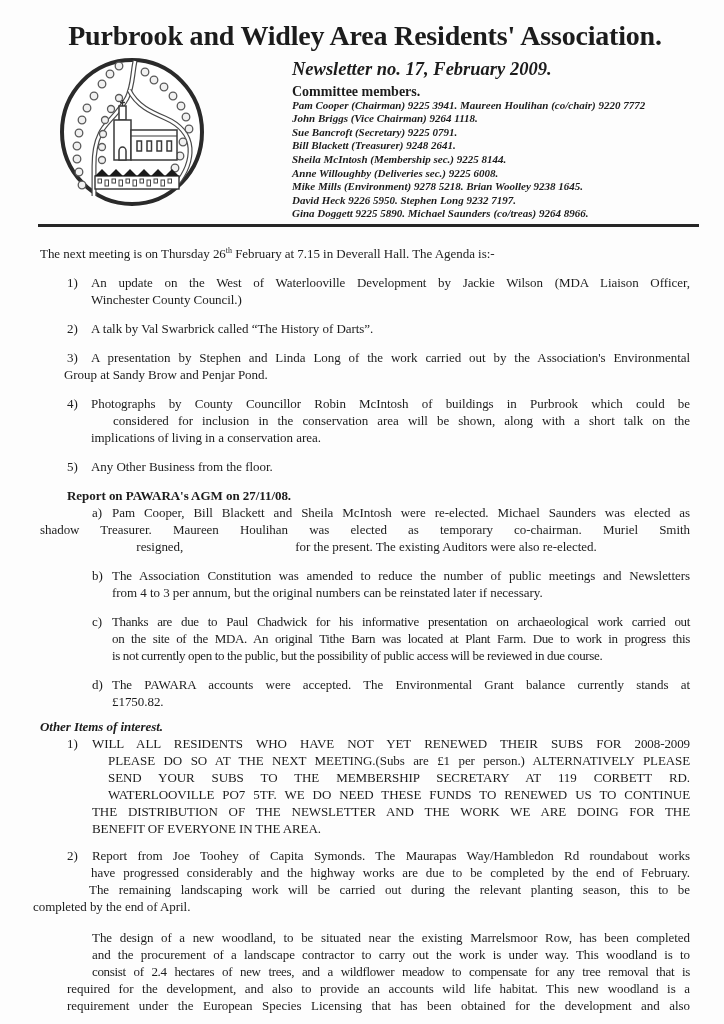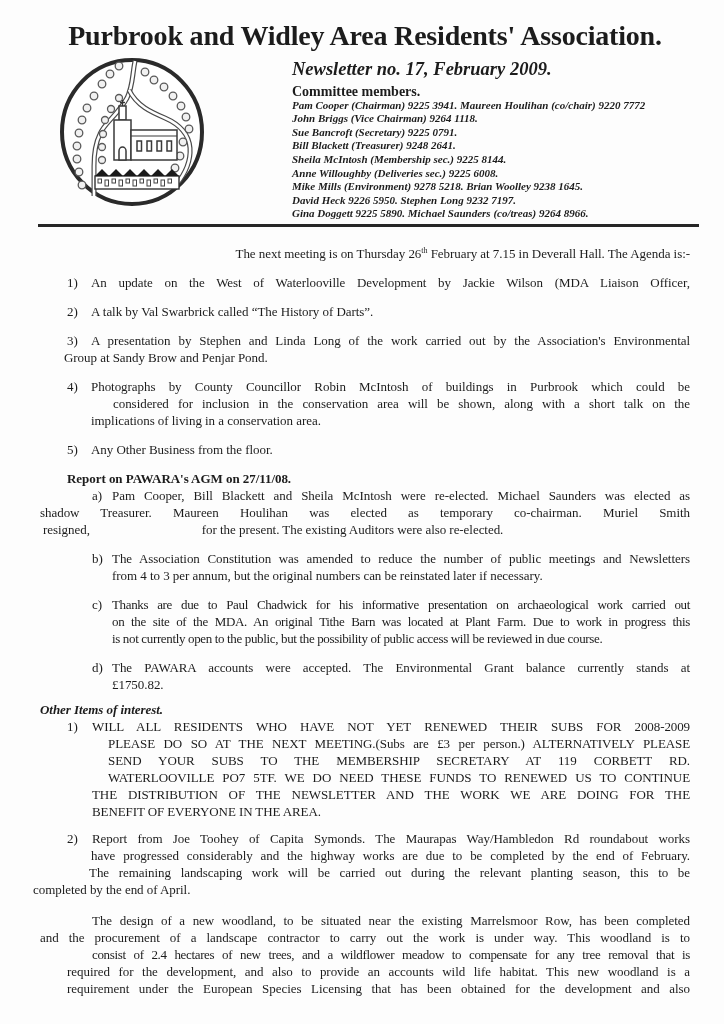--- a/index.html
+++ b/index.html
@@ -20,21 +20,21 @@
   .committee-col{margin-left:252px;padding-top:2px;}
   .newsletter-title{
     font-size:18.5px;font-weight:bold;font-style:italic;
     line-height:22px;margin-bottom:5px;white-space:nowrap;
   }
   .committee-heading{font-size:14px;font-weight:bold;line-height:13.6px;}
   .committee-line{font-size:11px;font-weight:bold;line-height:13.6px;white-space:nowrap;font-style:italic;}
   .rule{height:3px;background:#262626;margin:3px -9px 0 -2px;}
 
   .main{font-size:13px;line-height:17px;letter-spacing:-0.05px;}
-  .intro{margin:18px 0 12px 0;text-align:right;}
+  .intro{margin:18px 0 12px 0;}
   .item{position:relative;margin-bottom:12px;}
   .num{position:absolute;top:0;}
   .num-agenda{left:27px;}
   .num-letter{left:52px;}
   .ln{text-align:justify;}
   .jl{text-align:justify;text-align-last:justify;}
   .tight{letter-spacing:-0.35px;}
   .sec-heading{font-weight:bold;margin:0 0 0 27px;line-height:17px;}
   .sec-heading-left{font-weight:bold;line-height:17px;margin-bottom:0;font-style:italic;}
   .caps-item .ln{letter-spacing:-0.1px;}
@@ -141,20 +141,21 @@
 
   <div class="rule"></div>
 
   <div class="main">
 
     <div class="intro"><span>The next meeting is on Thursday 26</span><sup>th</sup><span> February at 7.15 in Deverall Hall. The Agenda is:-</span></div>
 
     <div class="item">
       <span class="num num-agenda">1)</span>
       <div class="ln jl" style="margin-left:51px">An update on the West of Waterlooville Development by Jackie Wilson (MDA Liaison Officer,</div>
+      <div class="ln" style="margin-left:51px">Winchester County Council.)</div>
     </div>
 
     <div class="item">
       <span class="num num-agenda">2)</span>
       <div class="ln" style="margin-left:51px">A talk by Val Swarbrick called “The History of Darts”.</div>
     </div>
 
     <div class="item">
       <span class="num num-agenda">3)</span>
       <div class="ln jl" style="margin-left:51px">A presentation by Stephen and Linda Long of the work carried out by the Association's Environmental</div>
@@ -172,21 +173,21 @@
       <span class="num num-agenda">5)</span>
       <div class="ln" style="margin-left:51px">Any Other Business from the floor.</div>
     </div>
 
     <div class="sec-heading">Report on PAWARA's AGM on 27/11/08.</div>
 
     <div class="item" style="margin-bottom:12px">
       <span class="num num-letter">a)</span>
       <div class="ln jl" style="margin-left:72px">Pam Cooper, Bill Blackett and Sheila McIntosh were re-elected. Michael Saunders was elected as</div>
       <div class="ln jl" style="">shadow Treasurer. Maureen Houlihan was elected as temporary co-chairman. Muriel Smith</div>
-      <div class="ln" style="margin-left:3px;text-align:left"><span>resigned,</span><span style="margin-left:112px">for the present. The existing Auditors were also re-elected.</span></div>
+      <div class="ln" style="margin-left:3px;text-align:center"><span>resigned,</span><span style="margin-left:112px">for the present. The existing Auditors were also re-elected.</span></div>
     </div>
 
     <div class="item" style="margin-bottom:12px">
       <span class="num num-letter">b)</span>
       <div class="ln jl" style="margin-left:72px">The Association Constitution was amended to reduce the number of public meetings  and Newsletters</div>
       <div class="ln" style="margin-left:72px">from 4 to 3 per annum, but the original numbers can be reinstated later if necessary.</div>
     </div>
 
     <div class="item" style="margin-bottom:12px">
       <span class="num num-letter">c)</span>
@@ -199,37 +200,37 @@
       <span class="num num-letter">d)</span>
       <div class="ln jl" style="margin-left:72px">The PAWARA accounts were accepted. The Environmental Grant balance currently stands at</div>
       <div class="ln" style="margin-left:72px">£1750.82.</div>
     </div>
 
     <div class="sec-heading-left">Other Items of interest.</div>
 
     <div class="item caps-item mb10">
       <span class="num num-agenda">1)</span>
       <div class="ln jl" style="margin-left:52px">WILL ALL RESIDENTS WHO HAVE NOT YET RENEWED THEIR SUBS FOR 2008-2009</div>
-      <div class="ln jl tight" style="margin-left:68px">PLEASE DO SO AT THE NEXT MEETING.(Subs are £3 per person.) ALTERNATIVELY PLEASE</div>
+      <div class="ln jl tight" style="margin-left:68px">PLEASE DO SO AT THE NEXT MEETING.(Subs are £1 per person.) ALTERNATIVELY PLEASE</div>
       <div class="ln jl" style="margin-left:68px">SEND YOUR SUBS TO THE MEMBERSHIP SECRETARY AT 119 CORBETT RD.</div>
       <div class="ln jl" style="margin-left:68px">WATERLOOVILLE PO7 5TF. WE DO NEED THESE FUNDS TO RENEWED US TO CONTINUE</div>
       <div class="ln jl" style="margin-left:52px">THE DISTRIBUTION OF THE NEWSLETTER AND THE WORK WE ARE DOING FOR THE</div>
       <div class="ln" style="margin-left:52px">BENEFIT OF EVERYONE IN THE AREA.</div>
     </div>
 
     <div class="item mb14">
       <span class="num num-agenda">2)</span>
       <div class="ln jl" style="margin-left:52px">Report from Joe Toohey of Capita Symonds. The Maurapas Way/Hambledon Rd roundabout works</div>
       <div class="ln jl" style="margin-left:51px">have progressed considerably and the highway works are due to be completed by the end of February.</div>
       <div class="ln jl" style="margin-left:49px">The remaining landscaping work will be carried out during the relevant planting season, this to be</div>
       <div class="ln" style="margin-left:-7px">completed by the end of April.</div>
     </div>
 
     <div class="item">
       <div class="ln jl" style="margin-left:52px">The design of a new woodland, to be situated near the existing Marrelsmoor Row, has been completed</div>
-      <div class="ln jl" style="">and the procurement of a landscape contractor to carry out the work is under way. This woodland is to</div>
+      <div class="ln jl" style="margin-left:52px">and the procurement of a landscape contractor to carry out the work is under way. This woodland is to</div>
       <div class="ln jl tight" style="margin-left:52px">consist of 2.4 hectares of new trees, and a wildflower meadow to compensate for any tree removal that is</div>
       <div class="ln jl" style="margin-left:27px">required for the development, and also to provide an accounts wild life habitat. This new woodland is a</div>
       <div class="ln jl" style="margin-left:27px">requirement under the European Species Licensing that has been obtained for the development and also</div>
     </div>
 
   </div>
 </div>
 
 </body></html>

